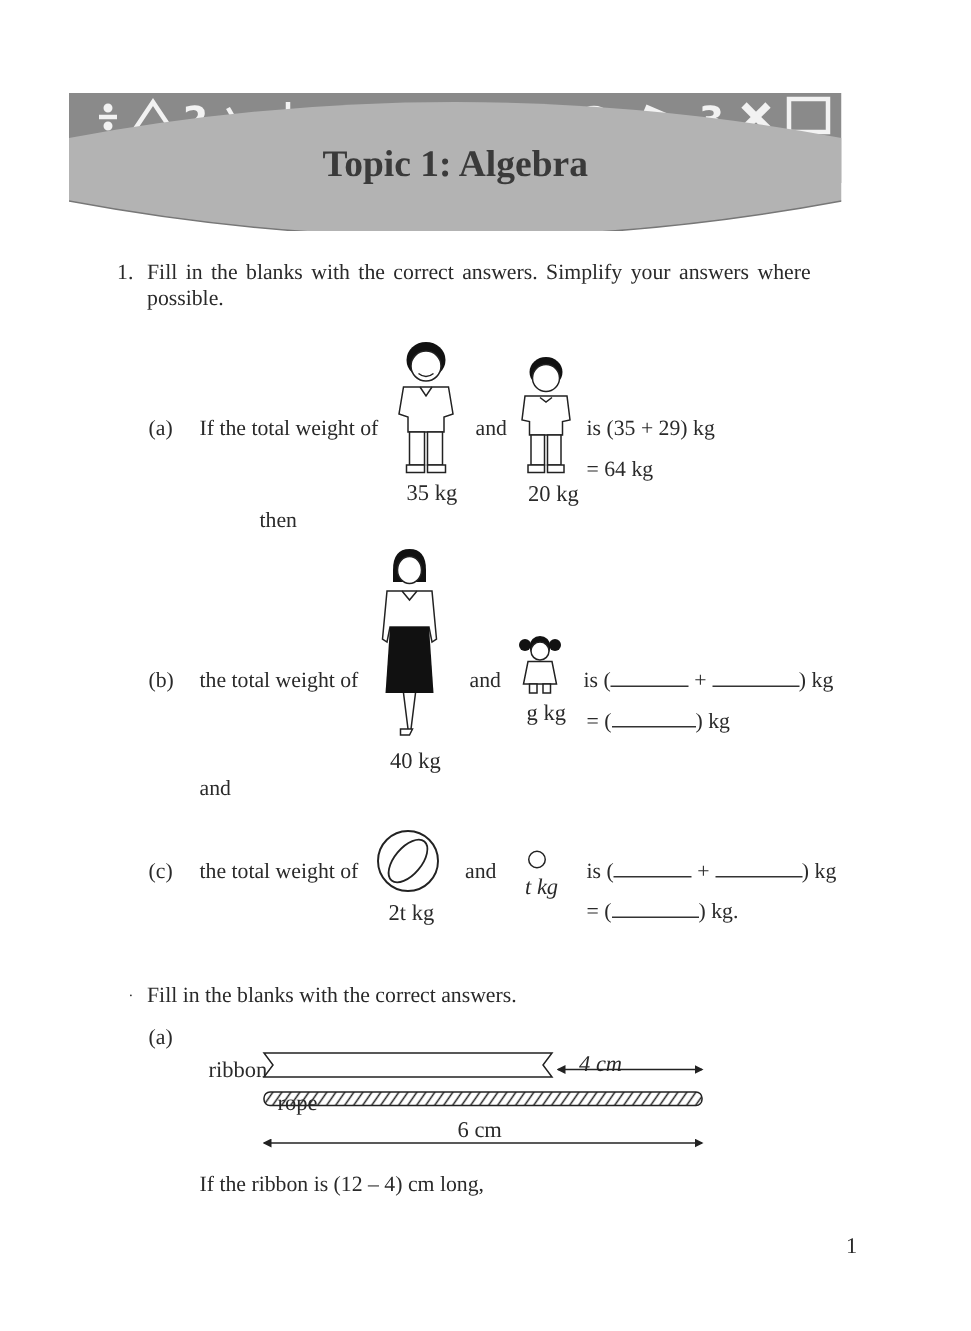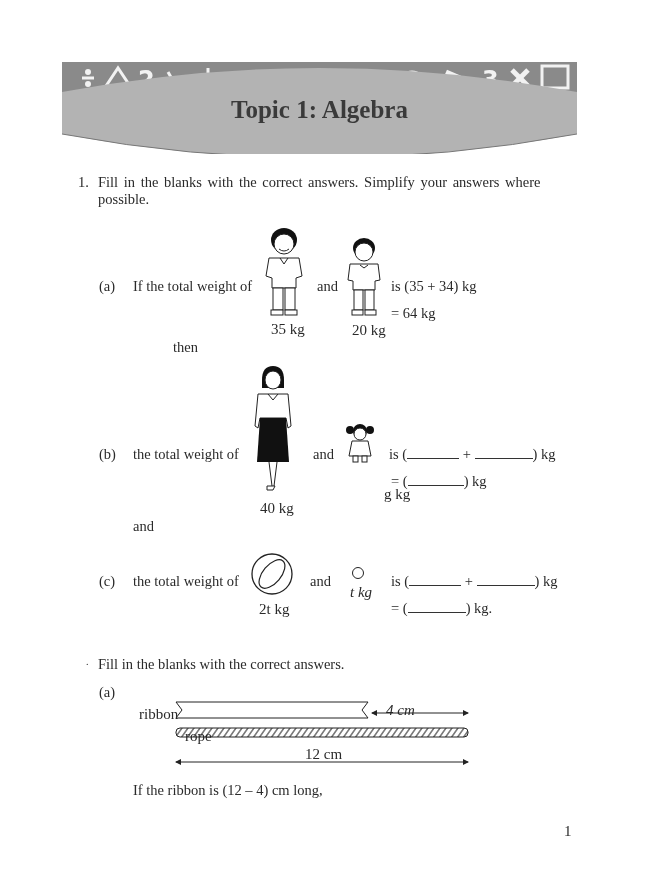--- a/index.html
+++ b/index.html
@@ -1,21 +1,21 @@
 <!DOCTYPE html>
 <html><head>
   <meta charset="utf-8">
   <style>
     html, body { margin: 0; padding: 0; }
     body {
       width: 647px; height: 887px; background: #ffffff; position: relative; overflow: hidden;
       font-family: "Liberation Serif", "DejaVu Serif", serif; color: #2a2a2a;
     }
     .abs { position: absolute; }
-    .banner { left: 62px; top: 62px; width: 515px; height: 66px; }
+    .banner { left: 46px; top: 62px; width: 515px; height: 66px; }
     .banner-title {
       position: absolute; left: 0; width: 515px; top: 34px; text-align: center;
       font-weight: bold; font-size: 25px; color: #3a3a3a;
     }
     .t { position: absolute; font-size: 14.5px; white-space: nowrap; line-height: 1; }
     .cap { position: absolute; font-size: 15px; white-space: nowrap; line-height: 1; }
     .blank { display: inline-block; border-bottom: 1px solid #333; height: 10px; vertical-align: baseline; }
     .pageno { position: absolute; left: 564px; top: 823px; font-size: 15px; }
   </style>
 </head>
@@ -69,21 +69,21 @@
   <ellipse cx="19" cy="14" rx="11" ry="10" fill="#111"></ellipse>
   <ellipse cx="19" cy="18" rx="9" ry="9" fill="#fff" stroke="#222"></ellipse>
   <path d="M5,30 L33,30 L35,46 L30,47 L30,56 L8,56 L8,47 L3,46 Z" fill="#fff" stroke="#222"></path>
   <path d="M15,31 L19,34 L23,31" fill="none" stroke="#222"></path>
   <rect x="9" y="56" width="9" height="20" fill="#fff" stroke="#222"></rect>
   <rect x="20" y="56" width="9" height="20" fill="#fff" stroke="#222"></rect>
   <rect x="7" y="76" width="11" height="5" fill="#fff" stroke="#222"></rect>
   <rect x="20" y="76" width="11" height="5" fill="#fff" stroke="#222"></rect>
 </svg>
 <div class="cap" style="left:352px; top:323px;">20 kg</div>
-<div class="t" style="left:391px; top:279px;">is (35 + 34) kg</div>
+<div class="t" style="left:391px; top:279px;">is (35 + 29) kg</div>
 <div class="t" style="left:391px; top:306px;">= 64 kg</div>
 
 <div class="t" style="left:133px; top:340px;margin-left:40px;">then</div>
 
 <div class="t" style="left:99px; top:447px;">(b)</div>
 <div class="t" style="left:133px; top:447px;">the total weight of</div>
 <svg class="abs" style="left:252px; top:366px;" width="42" height="128">
   <path d="M10,14 Q10,0 21,0 Q32,0 32,14 L32,22 L10,22 Z" fill="#111"></path>
   <ellipse cx="21" cy="14" rx="8" ry="9" fill="#fff" stroke="#222"></ellipse>
   <path d="M6,28 L36,28 L39,60 L36,62 L34,52 L8,52 L6,62 L3,60 Z" fill="#fff" stroke="#222"></path>
@@ -97,21 +97,21 @@
 <div class="t" style="left:313px; top:447px;">and</div>
 <svg class="abs" style="left:345px; top:422px;" width="30" height="44">
   <circle cx="15" cy="9" r="7" fill="#111"></circle>
   <ellipse cx="5" cy="8" rx="4" ry="4" fill="#111"></ellipse>
   <ellipse cx="25" cy="8" rx="4" ry="4" fill="#111"></ellipse>
   <ellipse cx="15" cy="12" rx="6" ry="6" fill="#fff" stroke="#222"></ellipse>
   <path d="M7,19 L23,19 L26,34 L4,34 Z" fill="#fff" stroke="#222"></path>
   <rect x="8" y="34" width="5" height="6" fill="#fff" stroke="#222"></rect>
   <rect x="17" y="34" width="5" height="6" fill="#fff" stroke="#222"></rect>
 </svg>
-<div class="cap" style="left:351px; top:487px;margin-left:33px;">g kg</div>
+<div class="cap" style="left:351px; top:469px;">g kg</div>
 <div class="t" style="left:389px; top:447px;">
   <span>is (</span><span class="blank" style="width:52px;"></span>
   <span>+</span>
   <span class="blank" style="width:58px;"></span><span>) kg</span>
 </div>
 <div class="t" style="left:391px; top:474px;">
   <span>= (</span><span class="blank" style="width:56px;"></span><span>) kg</span>
 </div>
 
 <div class="t" style="left:133px; top:519px;">and</div>
@@ -137,21 +137,21 @@
   <span>= (</span><span class="blank" style="width:58px;"></span><span>) kg.</span>
 </div>
 
 <div class="t" style="left:86px; top:657px; font-size:10px;">.</div>
 <div class="t" style="left:98px; top:657px;">Fill in the blanks with the correct answers.</div>
 <div class="t" style="left:99px; top:685px;">(a)</div>
 
 <div class="cap" style="left:139px; top:707px;">ribbon</div>
 <div class="cap" style="left:150px; top:729px;padding-left:35px;">rope</div>
 <div class="cap" style="left:386px; top:703px;font-style:italic;">4 cm</div>
-<div class="cap" style="left:305px; top:747px;">12 cm</div>
+<div class="cap" style="left:305px; top:747px;">6 cm</div>
 
 <svg class="abs" style="left:170px; top:698px;" width="305" height="70">
   <defs>
     <pattern id="hatch" width="6" height="10" patternUnits="userSpaceOnUse" patternTransform="skewX(-35)">
       <line x1="3" y1="0" x2="3" y2="10" stroke="#222" stroke-width="1.2"></line>
     </pattern>
     <marker id="arr" markerWidth="6" markerHeight="6" refX="5" refY="3" orient="auto">
       <path d="M0,0 L6,3 L0,6 Z" fill="#222"></path>
     </marker>
     <marker id="arrs" markerWidth="6" markerHeight="6" refX="1" refY="3" orient="auto">

